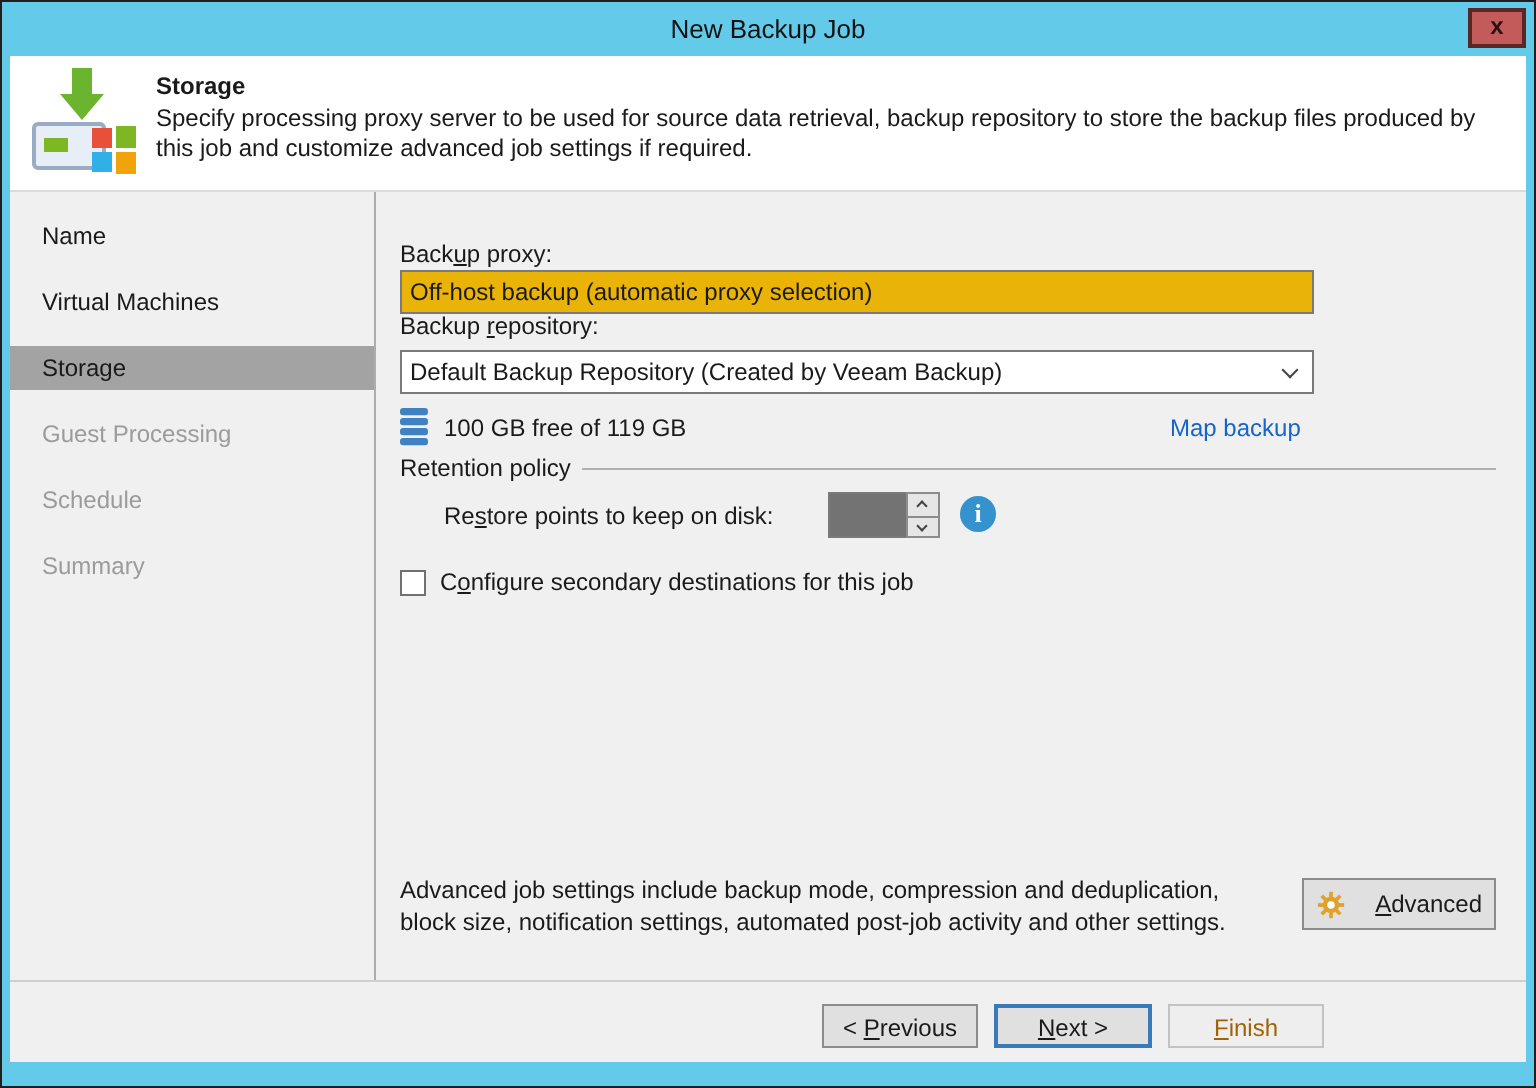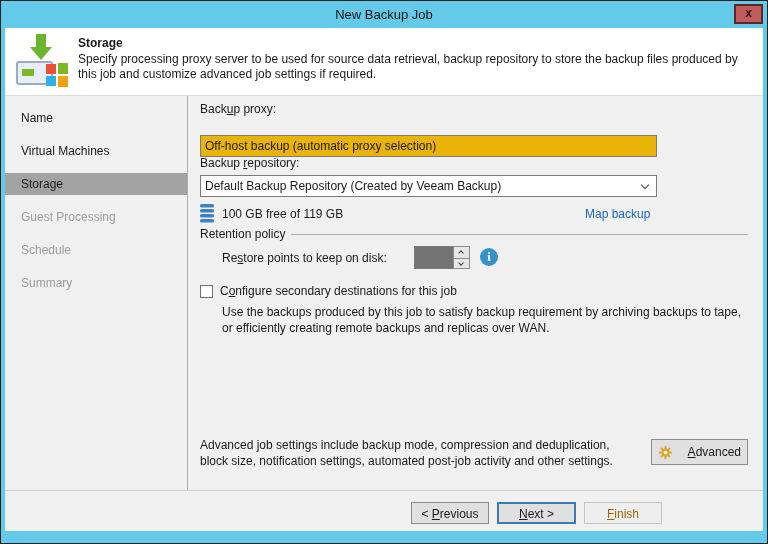--- a/index.html
+++ b/index.html
@@ -144,21 +144,21 @@
         <div class="side-item" style="top:11px">Name</div>
         <div class="side-item" style="top:44px">Virtual Machines</div>
         <div class="side-item active" style="top:77px">Storage</div>
         <div class="side-item upcoming" style="top:110px">Guest Processing</div>
         <div class="side-item upcoming" style="top:143px">Schedule</div>
         <div class="side-item upcoming" style="top:176px">Summary</div>
       </div>
 
       <div class="content">
 
-        <span class="abs" style="left:12px; top:6px;"><span>Back</span><span class="ak">u</span><span>p proxy:</span></span>
+        <span class="abs" style="left:12px; top:24px;"><span>Back</span><span class="ak">u</span><span>p proxy:</span></span>
 
         <input class="abs textbox" style="left: 12px; top: 27px; width: 457px;" readonly="" value="Off-host backup (automatic proxy selection)">
 
 
         <span class="abs" style="left:12px; top:60px;"><span>Backup </span><span class="ak">r</span><span>epository:</span></span>
 
         <div class="abs dropdown" style="left:12px; top:79px; width:457px;">
           <span>Default Backup Repository (Created by Veeam Backup)</span>
           <span class="chev"></span>
         </div>
@@ -192,21 +192,20 @@
                 <span class="chev chev-dn"></span>
               </div>
           </div>
         </div>
 
         <div class="abs info-circle" style="left:292px; top:152px;">i</div>
 
         <div class="abs checkbox" style="left:12px; top:189px;"></div>
         <span class="abs" style="left:32px; top:188px;"><span>C</span><span class="ak">o</span><span>nfigure secondary destinations for this job</span></span>
 
-        <div class="abs note" style="left:34px; top:208px; width:528px;">Use the backups produced by this job to satisfy backup requirement by archiving backups to tape, or efficiently creating remote backups and replicas over WAN.</div>
 
         <div class="abs note" style="left:12px; top:341px; width:440px;">Advanced job settings include backup mode, compression and deduplication, block size, notification settings, automated post-job activity and other settings.</div>
 
         <button class="abs btn btn-advanced" style="left:463px; top:343px; width:97px;">
           <span style="display:inline-flex;">
             <svg width="15" height="15" viewBox="0 0 16 16">
               <g fill="#dfa22b">
                 <rect x="7" y="1" width="2" height="14"></rect>
                 <rect x="1" y="7" width="14" height="2"></rect>
                 <rect x="7" y="1" width="2" height="14" transform="rotate(45 8 8)"></rect>

